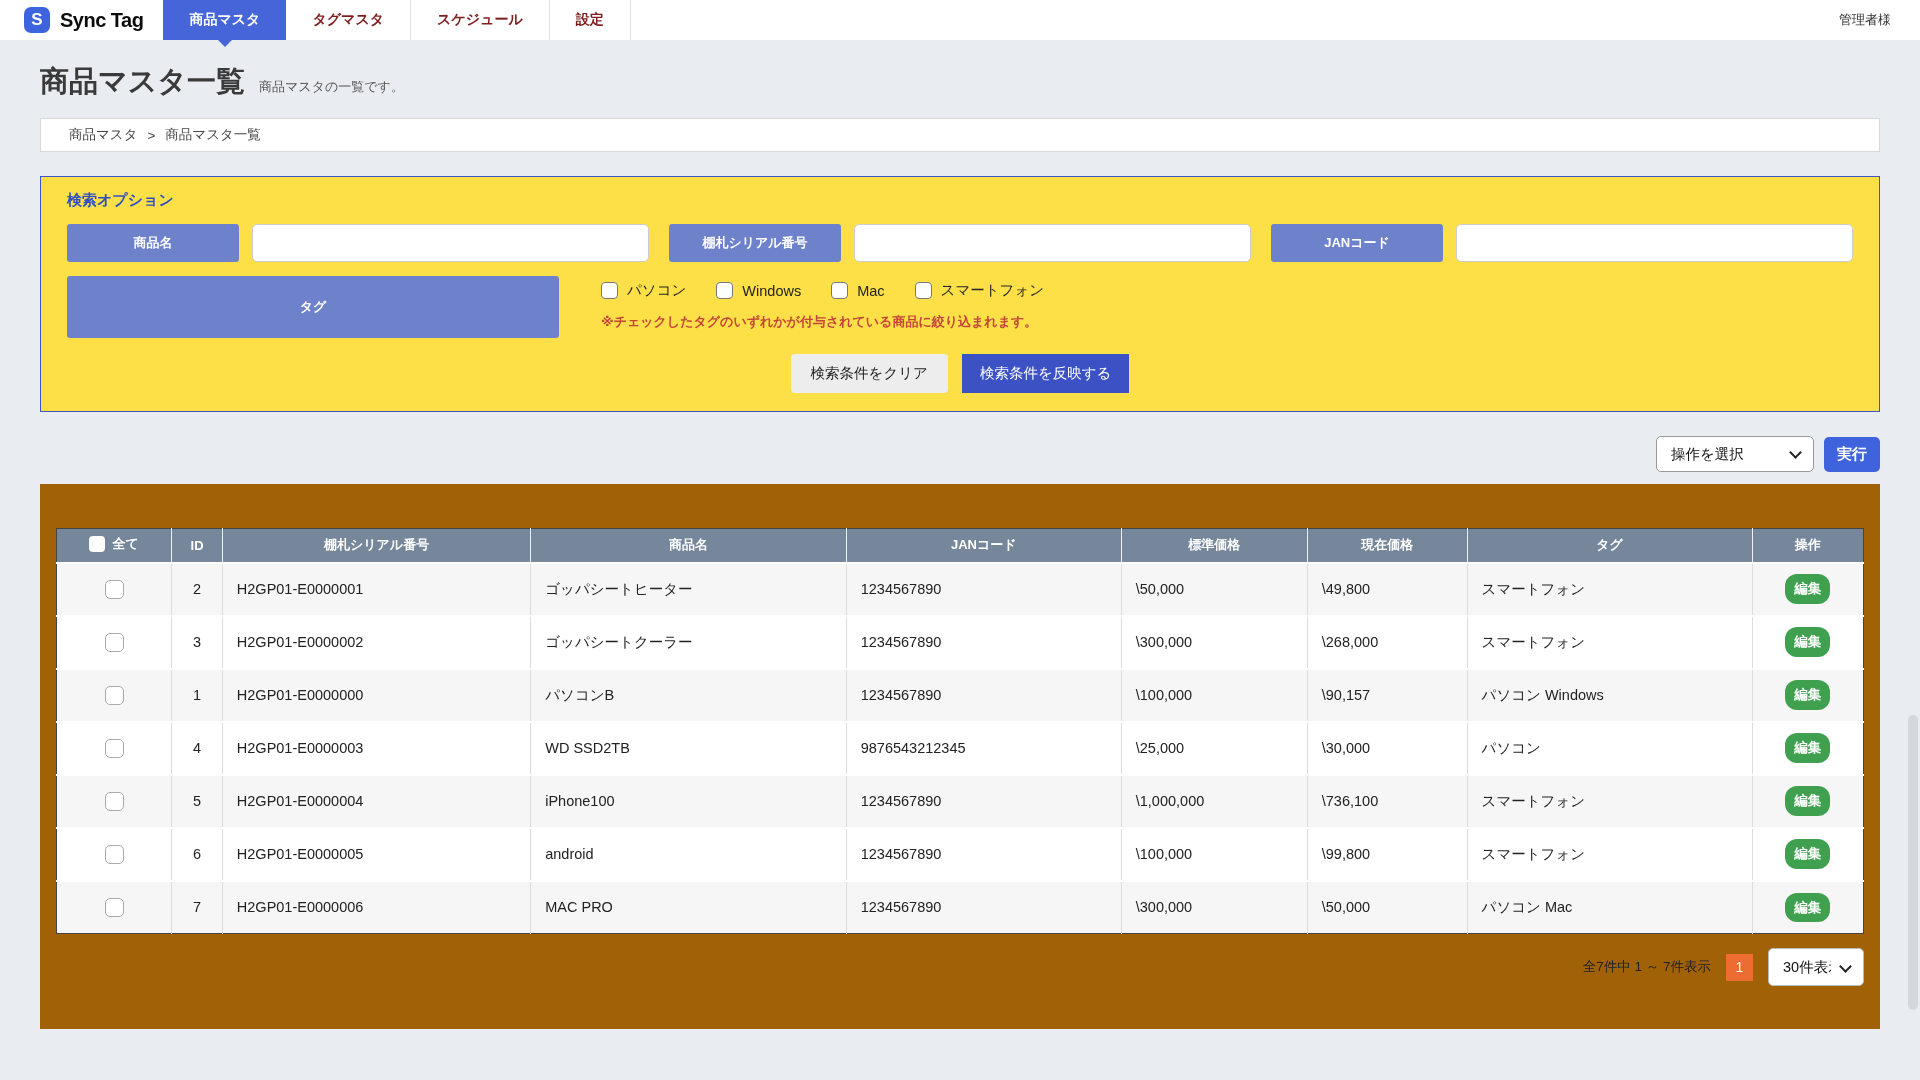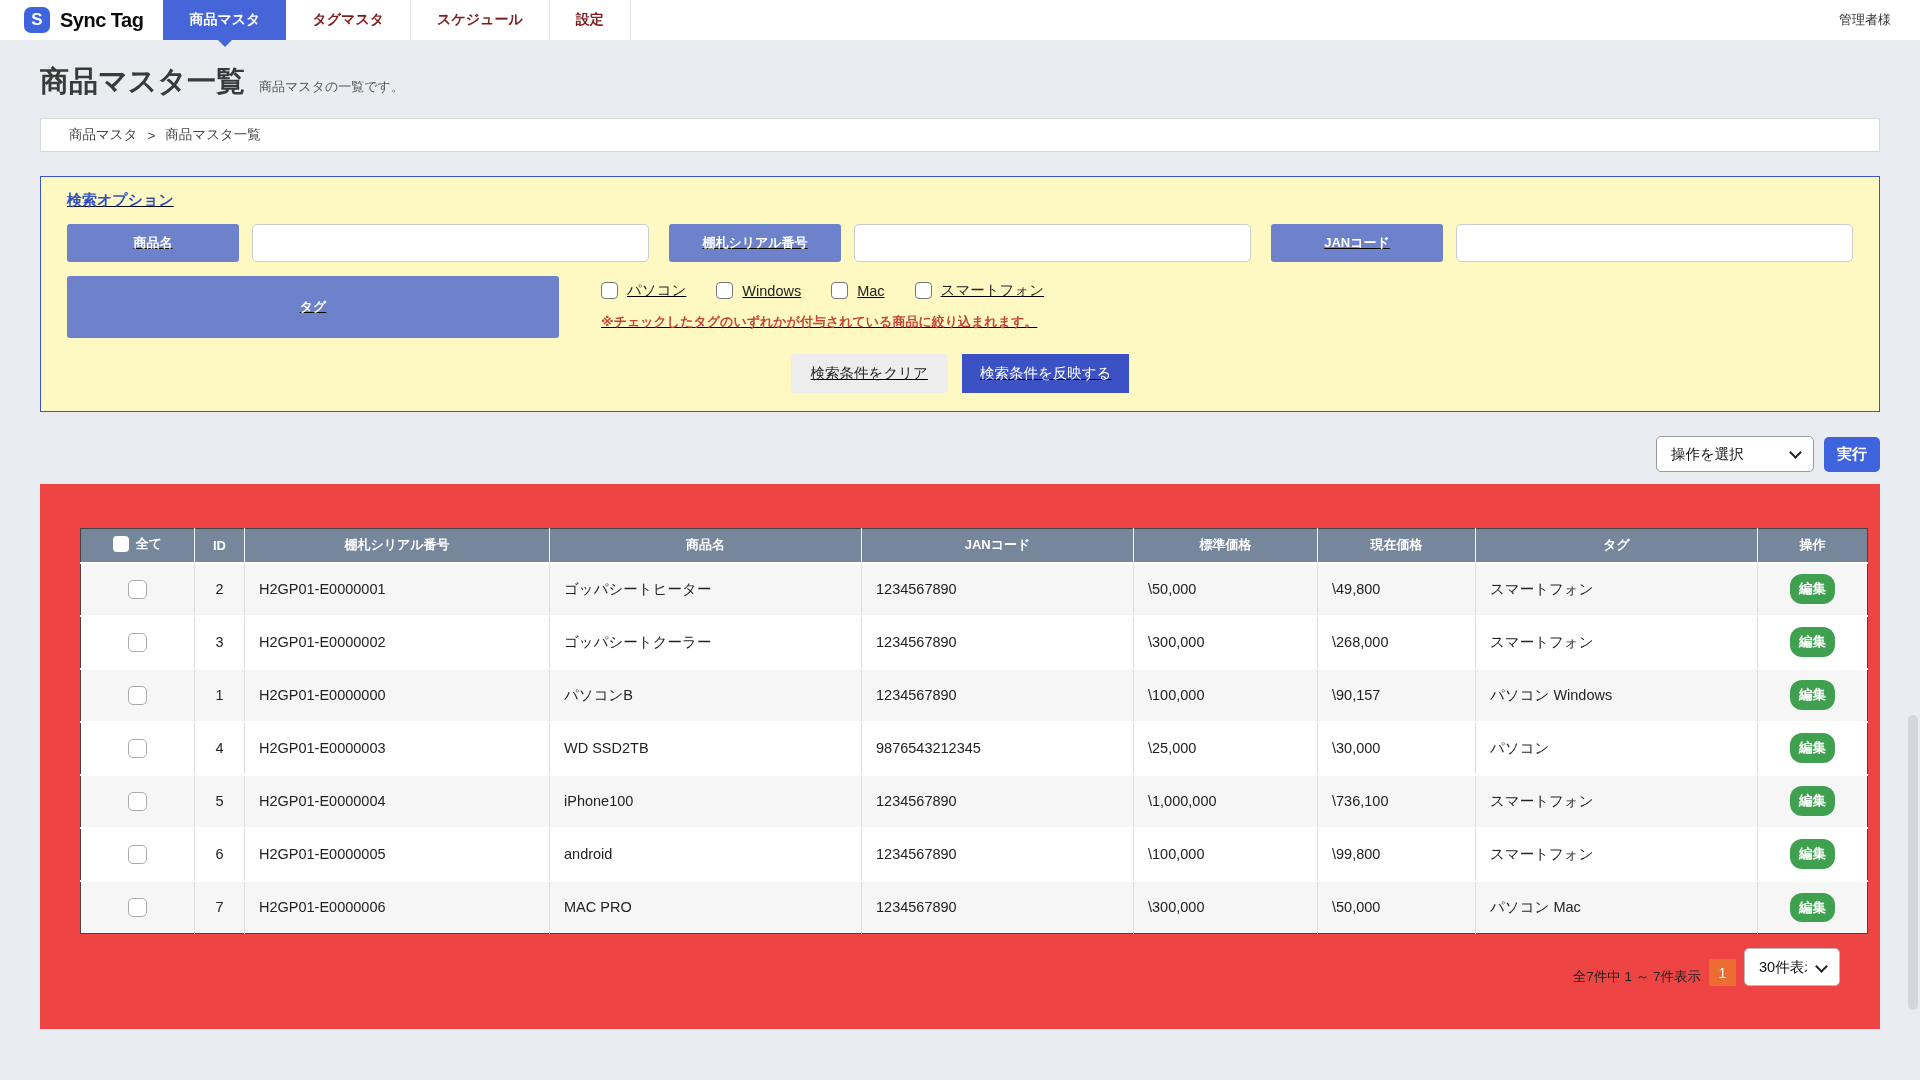--- a/index.html
+++ b/index.html
@@ -44,22 +44,22 @@
   .page-subtitle { font-size: 13px; color: #555; }
 
   .breadcrumb {
     margin: 4px 40px 0; height: 34px; background: #fff;
     border: 1px solid #d9d9d9; display: flex; align-items: center;
     gap: 10px; padding: 0 28px; font-size: 13.5px; color: #444;
   }
 
   
   .search-panel {
-    margin: 24px 40px 0; background: #fef9c3;
-    border: 1px solid #3c55c6; padding: 14px 26px 18px; text-decoration: underline;
+    margin: 24px 40px 0; background: #fde047;
+    border: 1px solid #3c55c6; padding: 14px 26px 18px;
   }
   .search-title { color: #2f4ec2; font-weight: bold; font-size: 15px; margin-bottom: 14px; }
   .search-row1 { display: flex; gap: 20px; }
   .field-group { flex: 1; display: flex; align-items: center; gap: 13px; }
   .field-label {
     width: 172px; min-width: 172px; height: 38px; background: #6e81cb;
     color: #fff; font-size: 13px; font-weight: 600; border-radius: 3px;
     display: flex; align-items: center; justify-content: center;
   }
   .field-input {
@@ -103,21 +103,21 @@
     border-right: 2.5px solid #222; border-bottom: 2.5px solid #222;
     transform: rotate(45deg); pointer-events: none;
   }
   .op-select { width: 158px; }
   .btn-exec {
     background: #3f63dd; color: #fff; font-size: 15px; font-weight: bold; border: none;
     padding: 8px 13px; border-radius: 5px; cursor: pointer; font-family: inherit;
   }
 
   
-  .card { margin: 12px 40px 40px; background: #ef4444; padding: 44px 40px 30px; min-height: 545px; }
+  .card { margin: 12px 40px 40px; background: #a16207; padding: 44px 16px 30px; min-height: 545px; }
   table.data-table { width: 100%; border-collapse: collapse; table-layout: fixed; border: 1px solid #444; }
   .data-table th {
     background: #76869b; color: #fff; font-size: 13px; font-weight: bold;
     height: 34px; text-align: center; border-left: 1px solid #eef1f5; border-bottom: 2px solid #fff;
     overflow: hidden; white-space: nowrap;
   }
   .data-table th:first-child { border-left: none; }
   .data-table td {
     font-size: 14.5px; color: #222; height: 53px; padding: 0 14px;
     border-left: 1px solid #dcdcdc; border-bottom: 2px solid #fff; background: #fff;
@@ -140,21 +140,21 @@
   .hdr-cb {
     appearance: none; -webkit-appearance: none; width: 16px; height: 16px;
     border: none; border-radius: 4px; background: #fff; cursor: pointer;
   }
   .edit-btn {
     background: #3fa150; color: #fff; font-size: 13.5px; font-weight: bold; border: none;
     padding: 8px 9px; border-radius: 12px; cursor: pointer; font-family: inherit; line-height: 1;
   }
 
   
-  .table-footer { margin-top: 14px; display: flex; justify-content: flex-end; align-items: flex-end; gap: 8px; }
+  .table-footer { margin-top: 14px; display: flex; justify-content: flex-end; align-items: center; gap: 15px; }
   .page-summary { font-size: 13.5px; color: #222; }
   .page-box {
     width: 27px; height: 27px; background: #ed6c32; color: #fff; font-size: 14px;
     display: flex; align-items: center; justify-content: center; cursor: pointer;
   }
   .perpage { width: 96px; height: 38px; border-color: #bbb; }
   .perpage .chevron { top: 13px; }
 
   
   .scrollbar-thumb {

